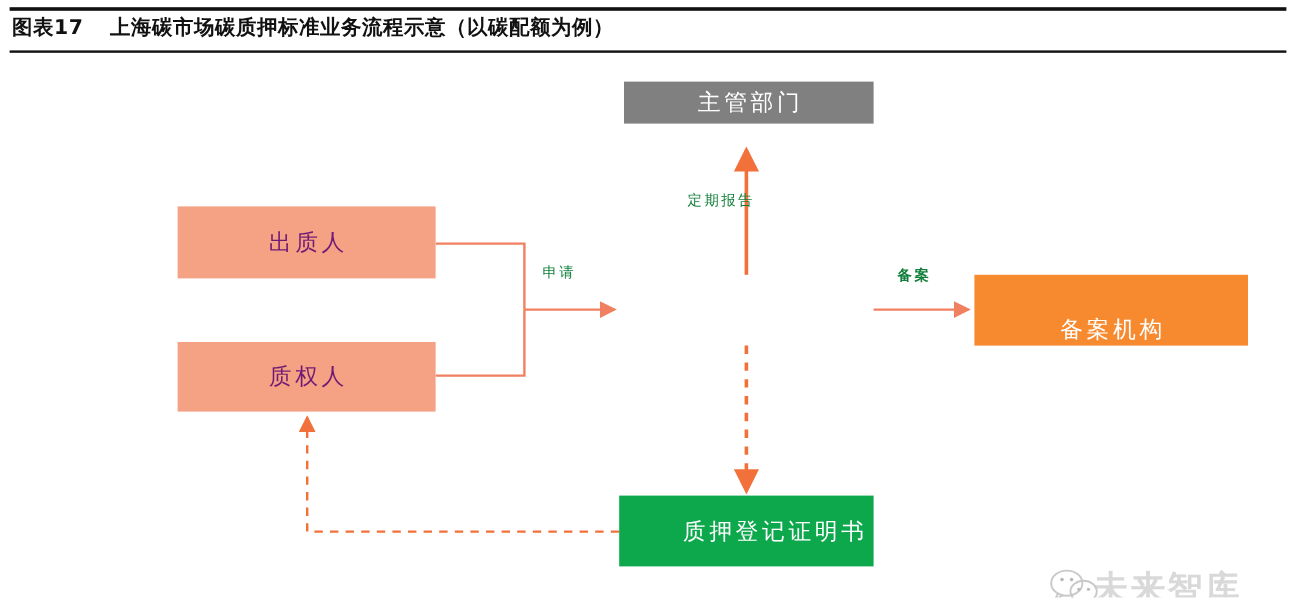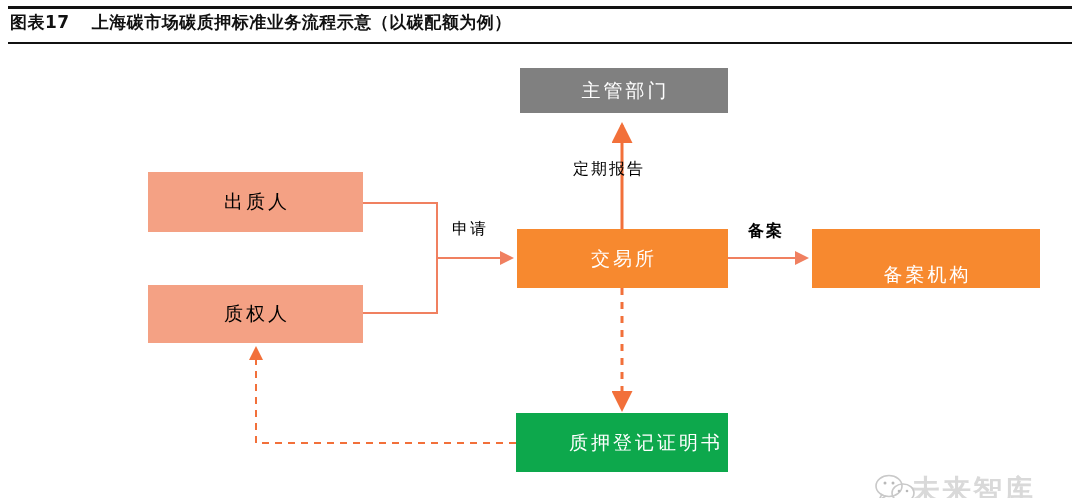--- a/index.html
+++ b/index.html
@@ -76,45 +76,45 @@
     letter-spacing: 3px;
     text-indent: 3px;
     z-index: 3;
   }
   .node-authority {
     background: #808080;
     color: #ffffff;
   }
   .node-salmon {
     background: #F4A184;
-    color: #000000;
+    color: #701a75;
     align-items: center;
   }
   .node-orange {
     background: #F7892F;
     color: #ffffff;
   }
   .node-green {
     background: #0DA84C;
     color: #ffffff;
   }
 
-  #node-authority { left: 520px; top: 21px;  width: 208px; height: 45px; text-align: center; }
+  #node-authority { left: 520px; top: 21px;  width: 208px; height: 35px; text-align: center; }
   #node-pledgor   { left: 148px; top: 125px; width: 215px; height: 60px; }
   #node-pledgee   { left: 148px; top: 238px; width: 215px; height: 58px; }
   #node-exchange  { left: 517px; top: 182px; width: 211px; height: 59px; }
   #node-registrar { left: 812px; top: 182px; width: 228px; height: 59px; align-items: flex-end; }
   #node-certificate { left: 516px; top: 366px; width: 212px; height: 59px; padding-left: 45px; }
 
   
   .edge-label {
     position: absolute;
     font-family: "DejaVu Sans", "Liberation Sans", sans-serif;
-    font-size: 16px;
-    color: #000000;
+    font-size: 12px;
+    color: #15803d;
     letter-spacing: 2px;
     white-space: nowrap;
     z-index: 4;
   }
   #label-apply  { left: 452px; top: 172px; }
   #label-report { left: 573px; top: 112px; }
   #label-filing { left: 748px; top: 174px; font-weight: bold; }
 
   
   #watermark {
@@ -192,23 +192,20 @@
   </div>
 
   <div class="node node-salmon" id="node-pledgor">
     <span>出质人</span>
   </div>
 
   <div class="node node-salmon" id="node-pledgee">
     <span>质权人</span>
   </div>
 
-  <div class="node node-orange" id="node-exchange">
-    <span>交易所</span>
-  </div>
 
   <div class="node node-orange" id="node-registrar">
     <span>备案机构</span>
   </div>
 
   <div class="node node-green" id="node-certificate">
     <span>质押登记证明书</span>
   </div>
 
   <div class="edge-label" id="label-apply">申请</div>

